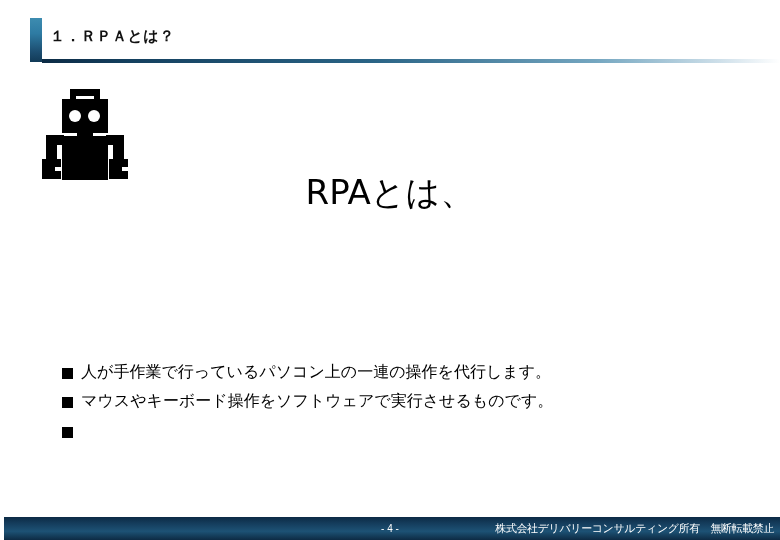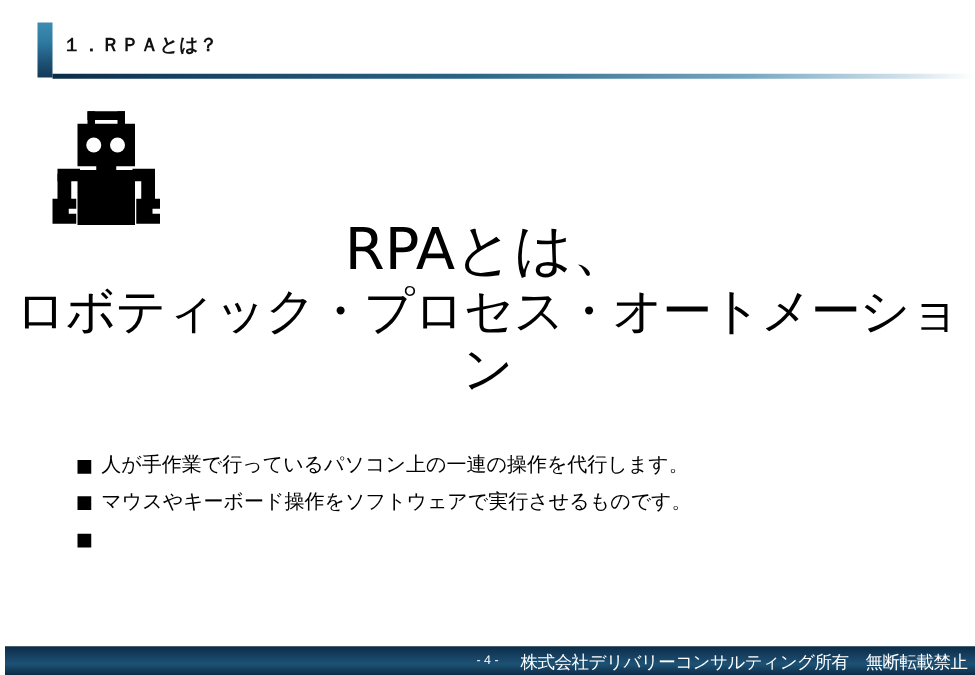--- a/index.html
+++ b/index.html
@@ -121,21 +121,21 @@
     position: absolute;
     left: 0px;
     top: 172px;
     width: 780px;
     text-align: center;
     color: #000000;
     font-family: "DejaVu Sans", "Liberation Sans", sans-serif;
     line-height: 1.18;
   }
   #headline-line1 {
-    font-size: 46px;
+    font-size: 34px;
     display: block;
   }
   #headline-line2 {
     font-size: 40px;
     display: block;
     letter-spacing: -1px;
   }
 
   
   #bullets {
@@ -181,21 +181,21 @@
     width: 780px;
     text-align: center;
     font-size: 10px;
     color: #ffffff;
     font-family: "Liberation Sans", sans-serif;
   }
   #footer-copyright {
     position: absolute;
     right: 6px;
     top: 521px;
-    font-size: 14px;
+    font-size: 11px;
     color: #ffffff;
     font-family: "DejaVu Sans", "Liberation Sans", sans-serif;
     white-space: nowrap;
     letter-spacing: -0.4px;
   }
 </style>
 </head>
 <body>
 
 <div id="slide">
@@ -226,21 +226,20 @@
       <rect x="14" y="54" width="11" height="24" fill="#000000"></rect>
       <path d="M10 74 h19 v8 h-6 v4 h6 v8 h-19 z" fill="#000000"></path>
 
       <rect x="81" y="54" width="11" height="24" fill="#000000"></rect>
       <path d="M77 74 h19 v8 h-6 v4 h6 v8 h-19 z" fill="#000000"></path>
     </svg>
   </div>
 
   <div id="headline">
     <span id="headline-line1">RPAとは、</span>
-    <span id="headline-line2">ロボティック・プロセス・オートメーション</span>
   </div>
 
   <div id="bullets">
     <div class="bullet-row">
       <span class="bullet-marker"></span>
       <span class="bullet-text">人が手作業で行っているパソコン上の一連の操作を代行します。</span>
     </div>
     <div class="bullet-row">
       <span class="bullet-marker"></span>
       <span class="bullet-text">マウスやキーボード操作をソフトウェアで実行させるものです。</span>

